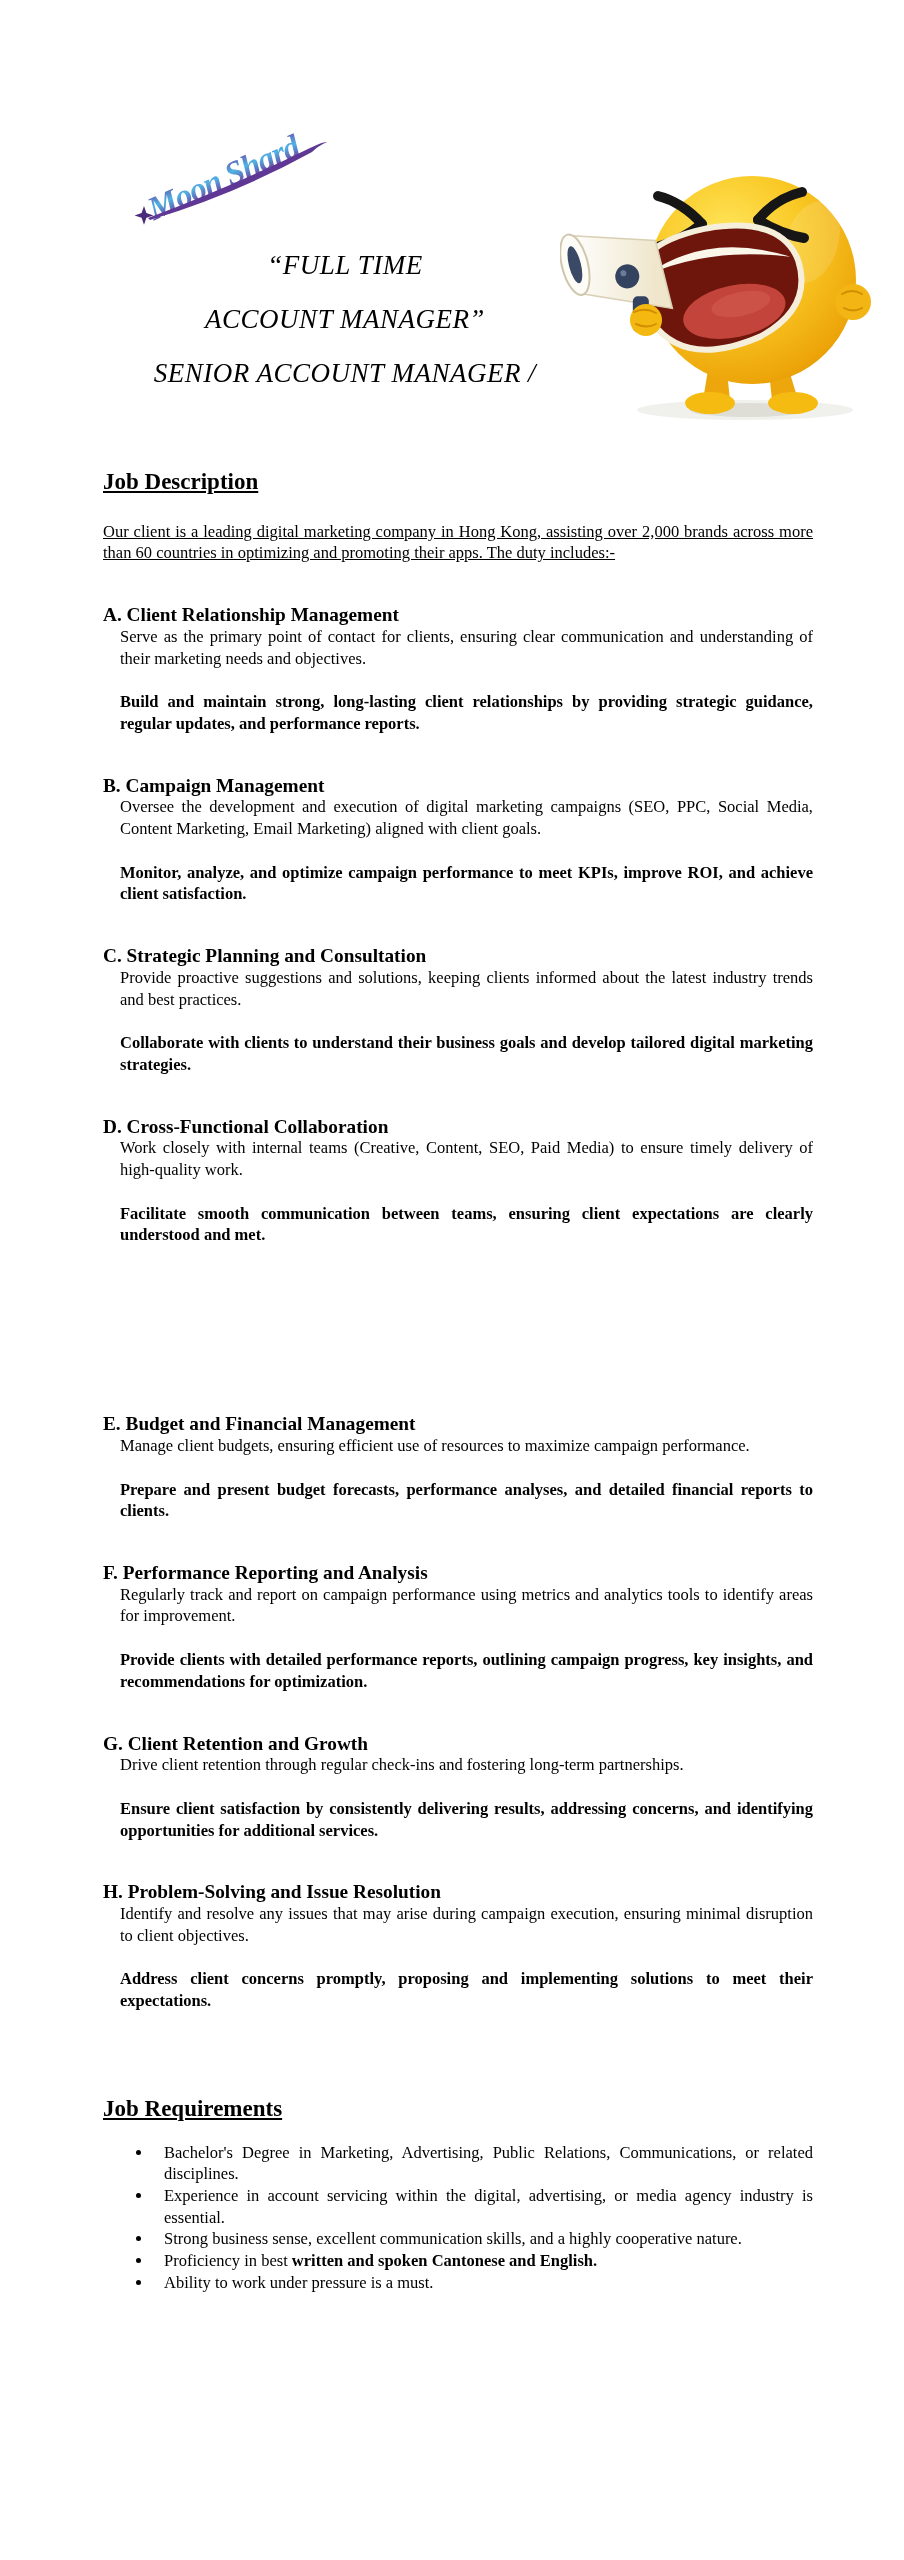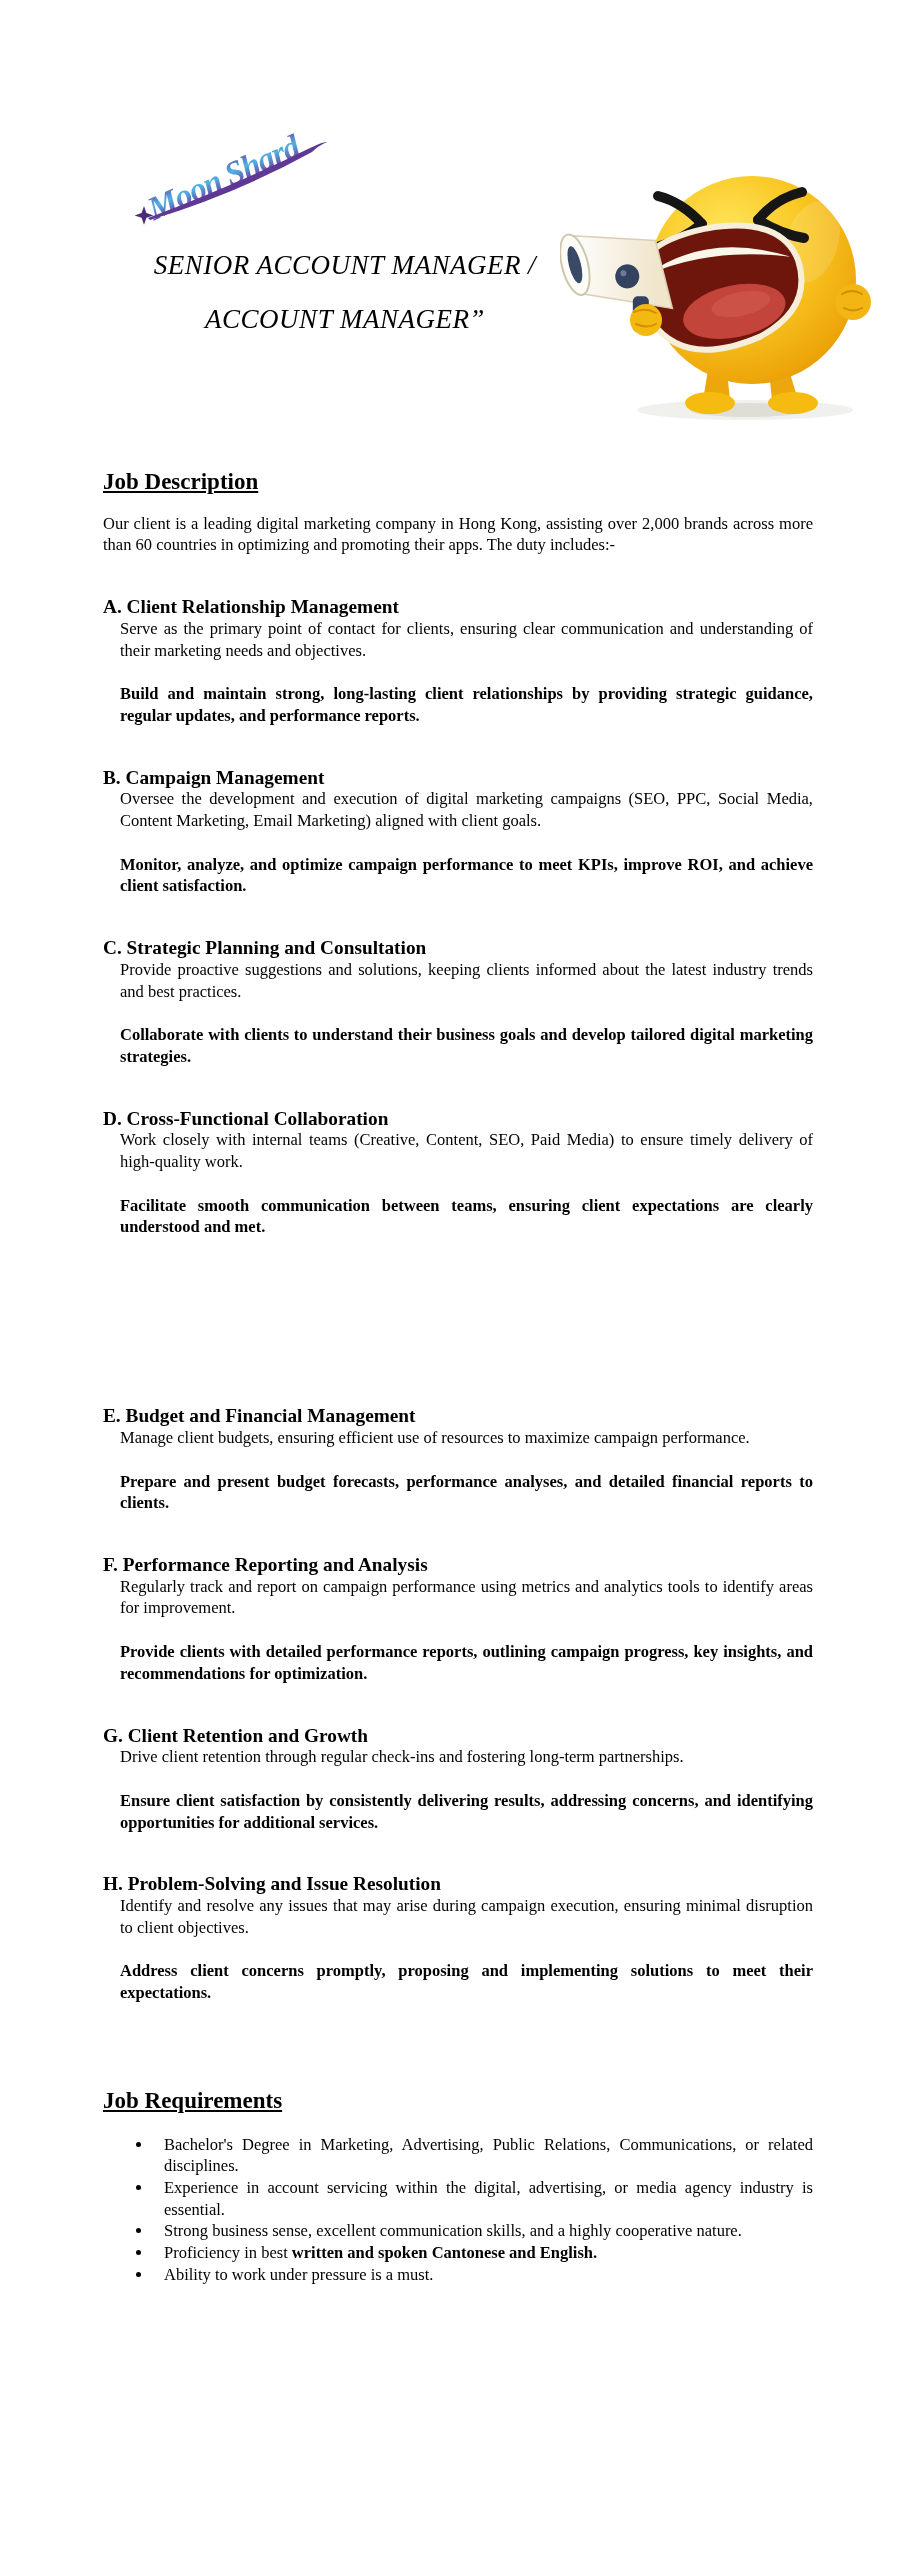--- a/index.html
+++ b/index.html
@@ -15,21 +15,21 @@
   .title-block{
     position:absolute;left:95px;top:238px;width:500px;
     text-align:center;font-style:italic;font-size:27px;line-height:54px;
     letter-spacing:0.5px;
   }
   .illustration{position:absolute;left:560px;top:132px;width:344px;height:296px;}
 
   
   .content{position:absolute;left:103px;top:471px;width:710px;font-size:16.5px;line-height:21.7px;}
   .doc-h{font-size:23px;font-weight:bold;text-decoration:underline;margin:0;}
-  .intro{margin:20px 0 0 0;text-align:justify;}
+  .intro{margin:28px 0 0 0;text-align:justify;text-decoration:underline;}
   .section-h{font-weight:bold;margin:40px 0 0 0;}
   .section-h.gap-large{margin-top:167px;}
   .section-p{margin:0 0 0 17px;text-align:justify;}
   .section-p + .section-p{margin-top:22px;font-weight:bold;}
   .req-h{margin-top:86px;}
   .req-list{margin:22px 0 0 0;padding:0 0 0 50px;text-align:justify;}
   .req-list li{padding-left:11px;margin:0;}
   .req-list li b{font-weight:bold;}
 </style>
 </head>
@@ -46,22 +46,23 @@
       </linearGradient>
     </defs>
     <g transform="rotate(-24 100 70)">
       <text x="12" y="86" font-family="&quot;Liberation Serif&quot;, serif" font-style="italic" font-weight="bold" font-size="33" fill="url(#lgText)" letter-spacing="-1">Moon Shard</text>
     </g>
     <path d="M20,118 Q105,86 182,48 Q196,41 199,42 Q190,46 184,52 Q108,94 22,120 Z" fill="#5f3795"></path>
     <path d="M16,106 l2.4,7 7,2.4 -7,2.4 -2.4,7 -2.4,-7 -7,-2.4 7,-2.4 z" fill="#4a2a7a"></path>
   </svg>
 
   <div class="title-block">
+    <div>“FULL TIME</div>
+    <div>ACCOUNT MANAGER”</div>
     <div>SENIOR ACCOUNT MANAGER /</div>
-    <div>ACCOUNT MANAGER”</div>
   </div>
 
   <svg class="illustration" viewBox="0 0 344 296" aria-hidden="true">
     <defs>
       <radialGradient id="ballGrad" cx="0.38" cy="0.30" r="0.85">
         <stop offset="0" stop-color="#ffe75e"></stop>
         <stop offset="0.45" stop-color="#f9c722"></stop>
         <stop offset="0.82" stop-color="#eda50a"></stop>
         <stop offset="1" stop-color="#d98f00"></stop>
       </radialGradient>

